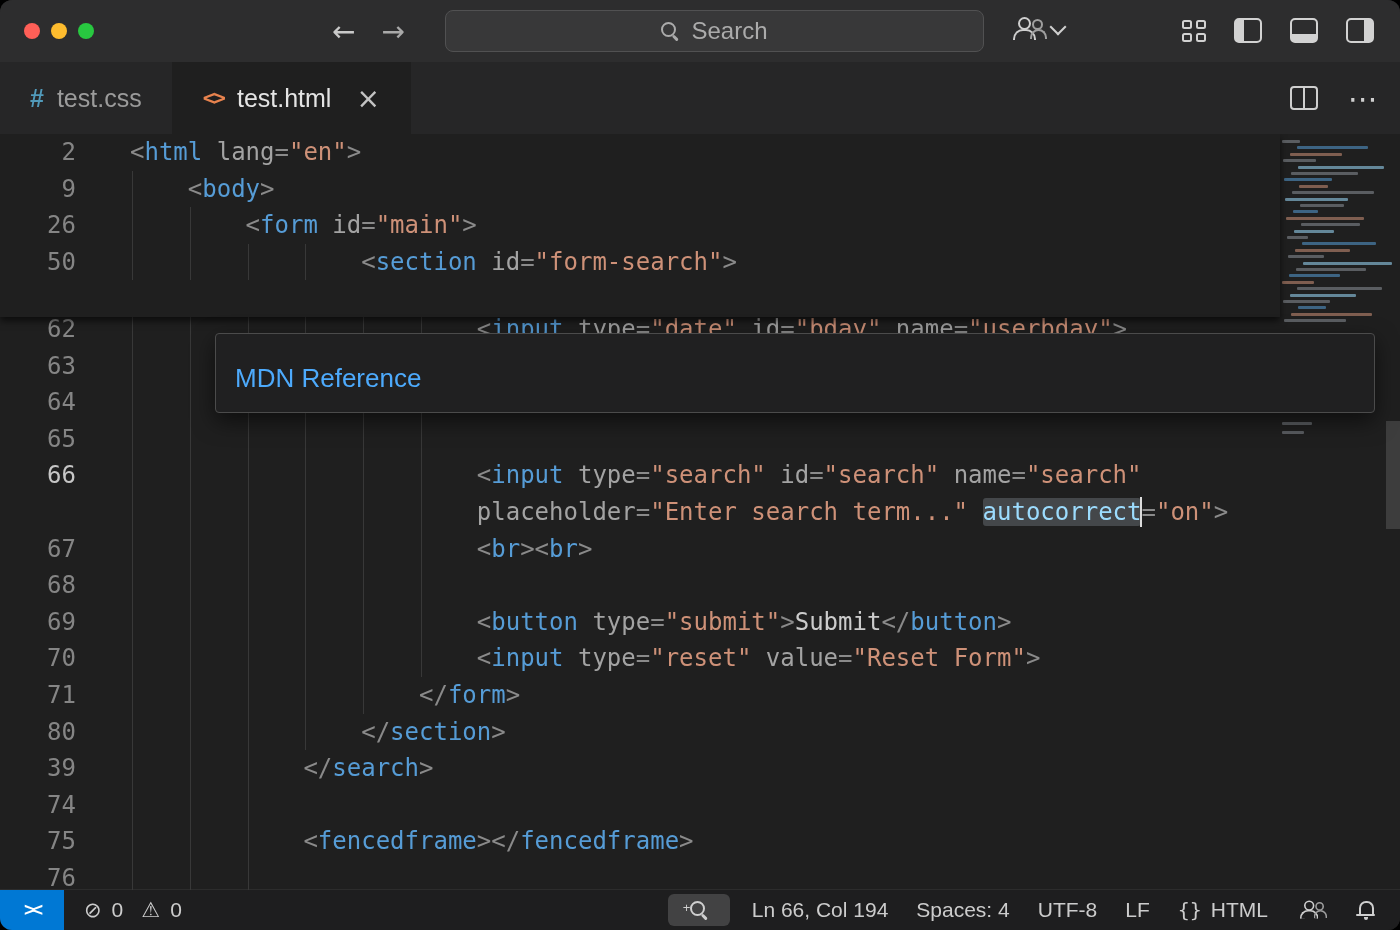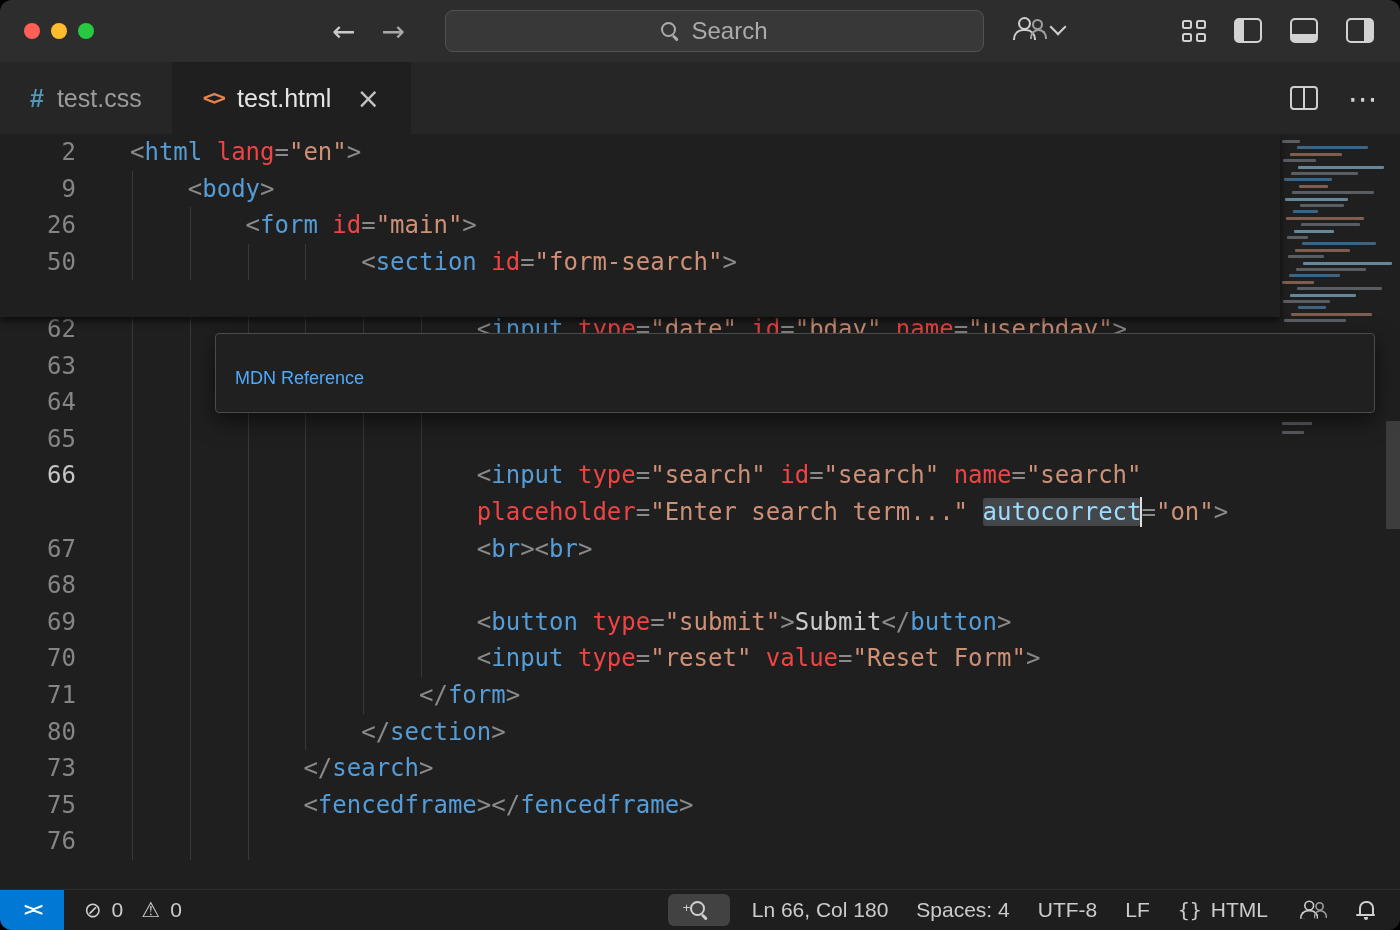--- a/index.html
+++ b/index.html
@@ -53,39 +53,39 @@
   .editor{position:absolute;top:134px;left:0;right:0;bottom:40px;background:#1f1f1f;overflow:hidden;
           font-family:"DejaVu Sans Mono",monospace;font-size:24px;}
   .lines{position:absolute;top:177px;left:0;right:0;z-index:1;}
   .sticky{position:absolute;top:0;left:0;right:120px;height:183px;background:#1f1f1f;z-index:3;
           box-shadow:0 4px 7px rgba(0,0,0,.6);}
   .row{height:36.6px;display:flex;position:relative;}
   .ln{width:76px;flex:none;text-align:right;color:#858585;line-height:36.6px;}
   .row.current .ln{color:#c6c6c6;}
   .code{position:relative;flex:1;padding-left:54px;white-space:pre;line-height:36.6px;color:#cccccc;}
   .guide{position:absolute;top:0;bottom:0;width:1px;background:#383838;}
-  .tk-pu{color:#8a8a8a;} .tk-tag{color:#569cd6;} .tk-attr{color:#ef4444;} .tk-str{color:#ce9178;} .tk-txt{color:#cccccc;}
+  .tk-pu{color:#8a8a8a;} .tk-tag{color:#569cd6;} .tk-attr{color:#a3a3a3;} .tk-str{color:#ce9178;} .tk-txt{color:#cccccc;}
   .tk-hl{color:#9cdcfe;background:rgba(112,119,126,.45);border-radius:3px;}
   .caret{display:inline-block;width:2px;height:30px;background:#dcdcdc;margin:0 -1px;vertical-align:-7px;}
 
   
   .minimap{position:absolute;top:0;right:14px;width:106px;bottom:0;z-index:2;}
   .mm-bar{position:absolute;height:3px;border-radius:1px;opacity:.55;}
   .vthumb{position:absolute;right:0;top:287px;width:14px;height:108px;background:rgba(150,150,150,.25);z-index:4;}
 
   
   .tooltip{position:absolute;left:215px;top:199px;width:1120px;background:#202021;border:1px solid #4b4b4b;
            border-radius:4px;z-index:6;padding:15px 19px 17px;box-shadow:0 8px 22px rgba(0,0,0,.55);
            font-family:"Liberation Sans",sans-serif;}
   .tt-desc{font-size:23px;color:#cccccc;line-height:34px;}
   .tt-avail{margin-top:12px;font-size:23px;color:#cccccc;font-style:italic;display:flex;align-items:center;gap:12px;line-height:34px;}
   .baseline{width:30px;height:22px;position:relative;flex:none;}
   .baseline::before{content:"";position:absolute;left:1px;top:4px;width:11px;height:11px;border:2.5px solid #d6a125;transform:rotate(45deg);}
   .baseline::after{content:"";position:absolute;left:14px;top:4px;width:13px;height:13px;background:#d6a125;transform:rotate(45deg);}
-  .tt-link{margin-top:12px;font-size:18px;color:#4daafc;line-height:34px;cursor:pointer;}
+  .tt-link{margin-top:12px;font-size:26px;color:#4daafc;line-height:34px;cursor:pointer;}
 
   
   .statusbar{position:absolute;left:0;right:0;bottom:0;height:40px;background:#1e1e1f;border-top:1px solid #2c2c2c;}
   .remote{position:absolute;left:0;top:0;width:64px;height:40px;background:#0078d4;color:#fff;display:flex;
           align-items:center;justify-content:center;font-size:19px;font-weight:bold;letter-spacing:-3px;cursor:pointer;}
   .sb-left{position:absolute;left:84px;top:0;height:40px;display:flex;align-items:center;gap:10px;font-size:21px;color:#cccccc;}
   .sb-right{position:absolute;right:10px;top:0;height:40px;display:flex;align-items:center;font-size:21px;color:#cccccc;}
   .sb-item{padding:0 14px;height:40px;display:flex;align-items:center;gap:9px;cursor:pointer;}
   .glyph{font-family:"DejaVu Sans",sans-serif;}
   .zoom-btn{background:#424243;border-radius:6px;height:32px;width:62px;display:flex;align-items:center;
@@ -198,22 +198,26 @@
         </div>
         <div class="row">
           <div class="ln">71</div>
           <div class="code"><span class="guide" style="left: 56px;"></span><span class="guide" style="left: 113.8px;"></span><span class="guide" style="left: 171.6px;"></span><span class="guide" style="left: 229.4px;"></span><span class="guide" style="left: 287.2px;"></span><span class="tk-txt">                    </span><span class="tk-pu">&lt;/</span><span class="tk-tag">form</span><span class="tk-pu">&gt;</span></div>
         </div>
         <div class="row">
           <div class="ln">80</div>
           <div class="code"><span class="guide" style="left: 56px;"></span><span class="guide" style="left: 113.8px;"></span><span class="guide" style="left: 171.6px;"></span><span class="guide" style="left: 229.4px;"></span><span class="tk-txt">                </span><span class="tk-pu">&lt;/</span><span class="tk-tag">section</span><span class="tk-pu">&gt;</span></div>
         </div>
         <div class="row">
-          <div class="ln">73</div>
+          <div class="ln">39</div>
           <div class="code"><span class="guide" style="left: 56px;"></span><span class="guide" style="left: 113.8px;"></span><span class="guide" style="left: 171.6px;"></span><span class="tk-txt">            </span><span class="tk-pu">&lt;/</span><span class="tk-tag">search</span><span class="tk-pu">&gt;</span></div>
+        </div>
+        <div class="row">
+          <div class="ln">74</div>
+          <div class="code"><span class="guide" style="left: 56px;"></span><span class="guide" style="left: 113.8px;"></span><span class="guide" style="left: 171.6px;"></span></div>
         </div>
         <div class="row">
           <div class="ln">75</div>
           <div class="code"><span class="guide" style="left: 56px;"></span><span class="guide" style="left: 113.8px;"></span><span class="guide" style="left: 171.6px;"></span><span class="tk-txt">            </span><span class="tk-pu">&lt;</span><span class="tk-tag">fencedframe</span><span class="tk-pu">&gt;</span><span class="tk-pu">&lt;/</span><span class="tk-tag">fencedframe</span><span class="tk-pu">&gt;</span></div>
         </div>
         <div class="row">
           <div class="ln">76</div>
           <div class="code"><span class="guide" style="left: 56px;"></span><span class="guide" style="left: 113.8px;"></span><span class="guide" style="left: 171.6px;"></span></div>
         </div>
       </div>
@@ -281,21 +285,21 @@
       <span class="glyph">⊘</span>
       <span>0</span>
       <span class="glyph" style="margin-left:8px">⚠</span>
       <span>0</span>
     </div>
     <div class="sb-right">
       <span class="zoom-btn">
           <span class="mag" style="color:#cfcfcf"></span>
           <span class="plus">+</span>
         </span>
-      <span class="sb-item">Ln 66, Col 180</span>
+      <span class="sb-item">Ln 66, Col 194</span>
       <span class="sb-item">Spaces: 4</span>
       <span class="sb-item">UTF-8</span>
       <span class="sb-item">LF</span>
       <span class="sb-item">
         <span class="braces">{}</span>
         <span>HTML</span>
       </span>
       <span class="sb-item">
         <span class="icon-people" style="transform:scale(.8)">
             <i class="h1"></i>

